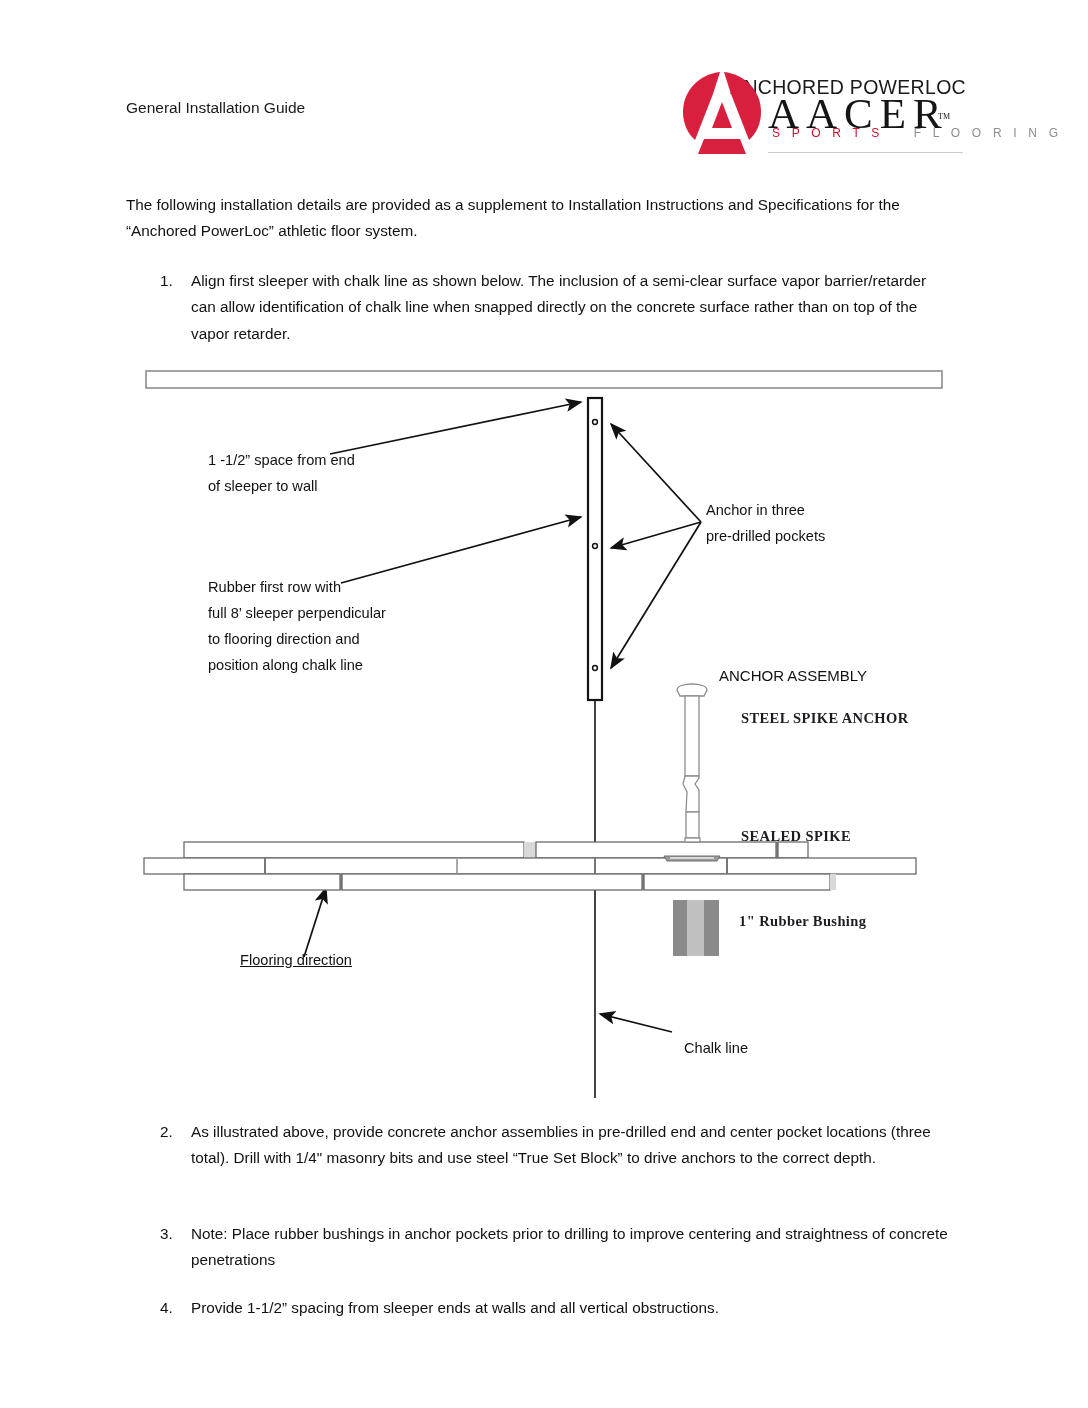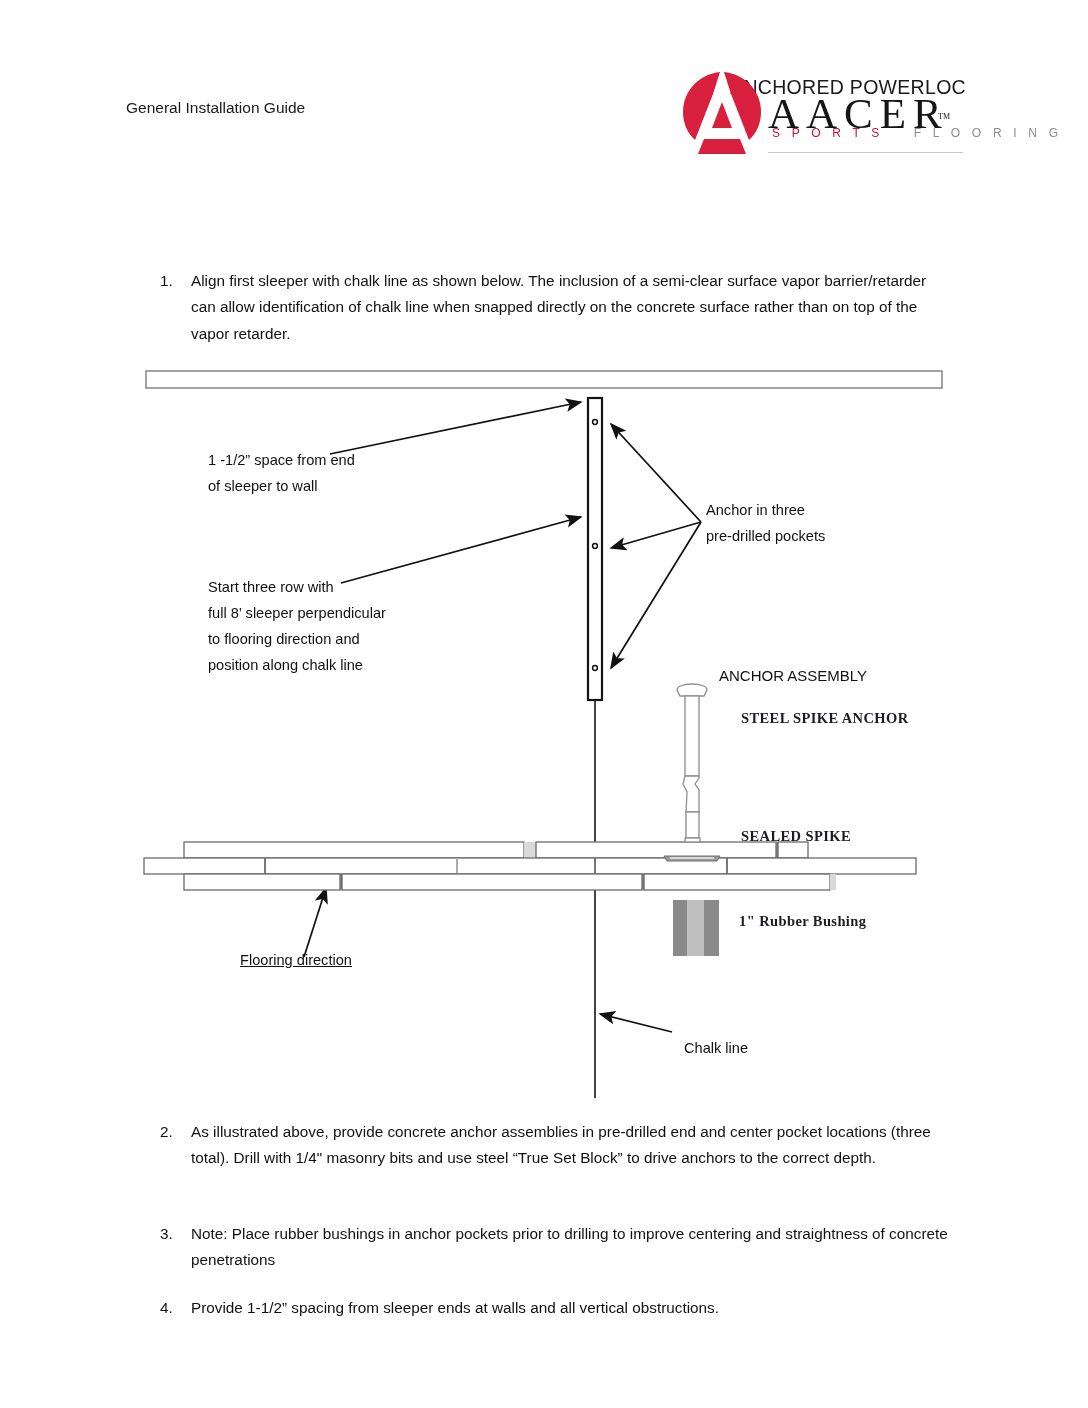--- a/index.html
+++ b/index.html
@@ -107,20 +107,21 @@
     <div id="logo-word">AACER</div>
     <div id="logo-tm">TM</div>
     <div id="logo-tag">
       <span class="sp">S P O R T S</span>
       <span>&nbsp;&nbsp;</span>
       <span class="fl">F L O O R I N G</span>
     </div>
     <div id="logo-rule"></div>
   </div>
 
+  <div class="para" id="intro">The following installation details are provided as a supplement to Installation Instructions and Specifications for the “Anchored PowerLoc” athletic floor system.</div>
 
   <div class="numitem" id="item1">
     <span class="num">1.</span>
     <span class="txt">Align first sleeper with chalk line as shown below. The inclusion of a semi-clear surface vapor barrier/retarder can allow identification of chalk line when snapped directly on the concrete surface rather than on top of the vapor retarder.</span>
   </div>
 
   <div id="figure">
 
     <svg id="fig-svg" width="840" height="745" viewBox="0 0 840 745">
 
@@ -205,21 +206,21 @@
         <rect x="561" y="540" width="17" height="56" fill="#c0c0c0"></rect>
       </g>
     </svg>
 
     <div class="fig-label" id="lbl-space">
       <div>1 -1/2” space from end</div>
       <div>of sleeper to wall</div>
     </div>
 
     <div class="fig-label" id="lbl-start">
-      <div>Start three row with</div>
+      <div>Rubber first row with</div>
       <div>full 8’ sleeper perpendicular</div>
       <div>to flooring direction and</div>
       <div>position along chalk line</div>
     </div>
 
     <div class="fig-label" id="lbl-anchor">
       <div>Anchor in three</div>
       <div>pre-drilled pockets</div>
     </div>
 

